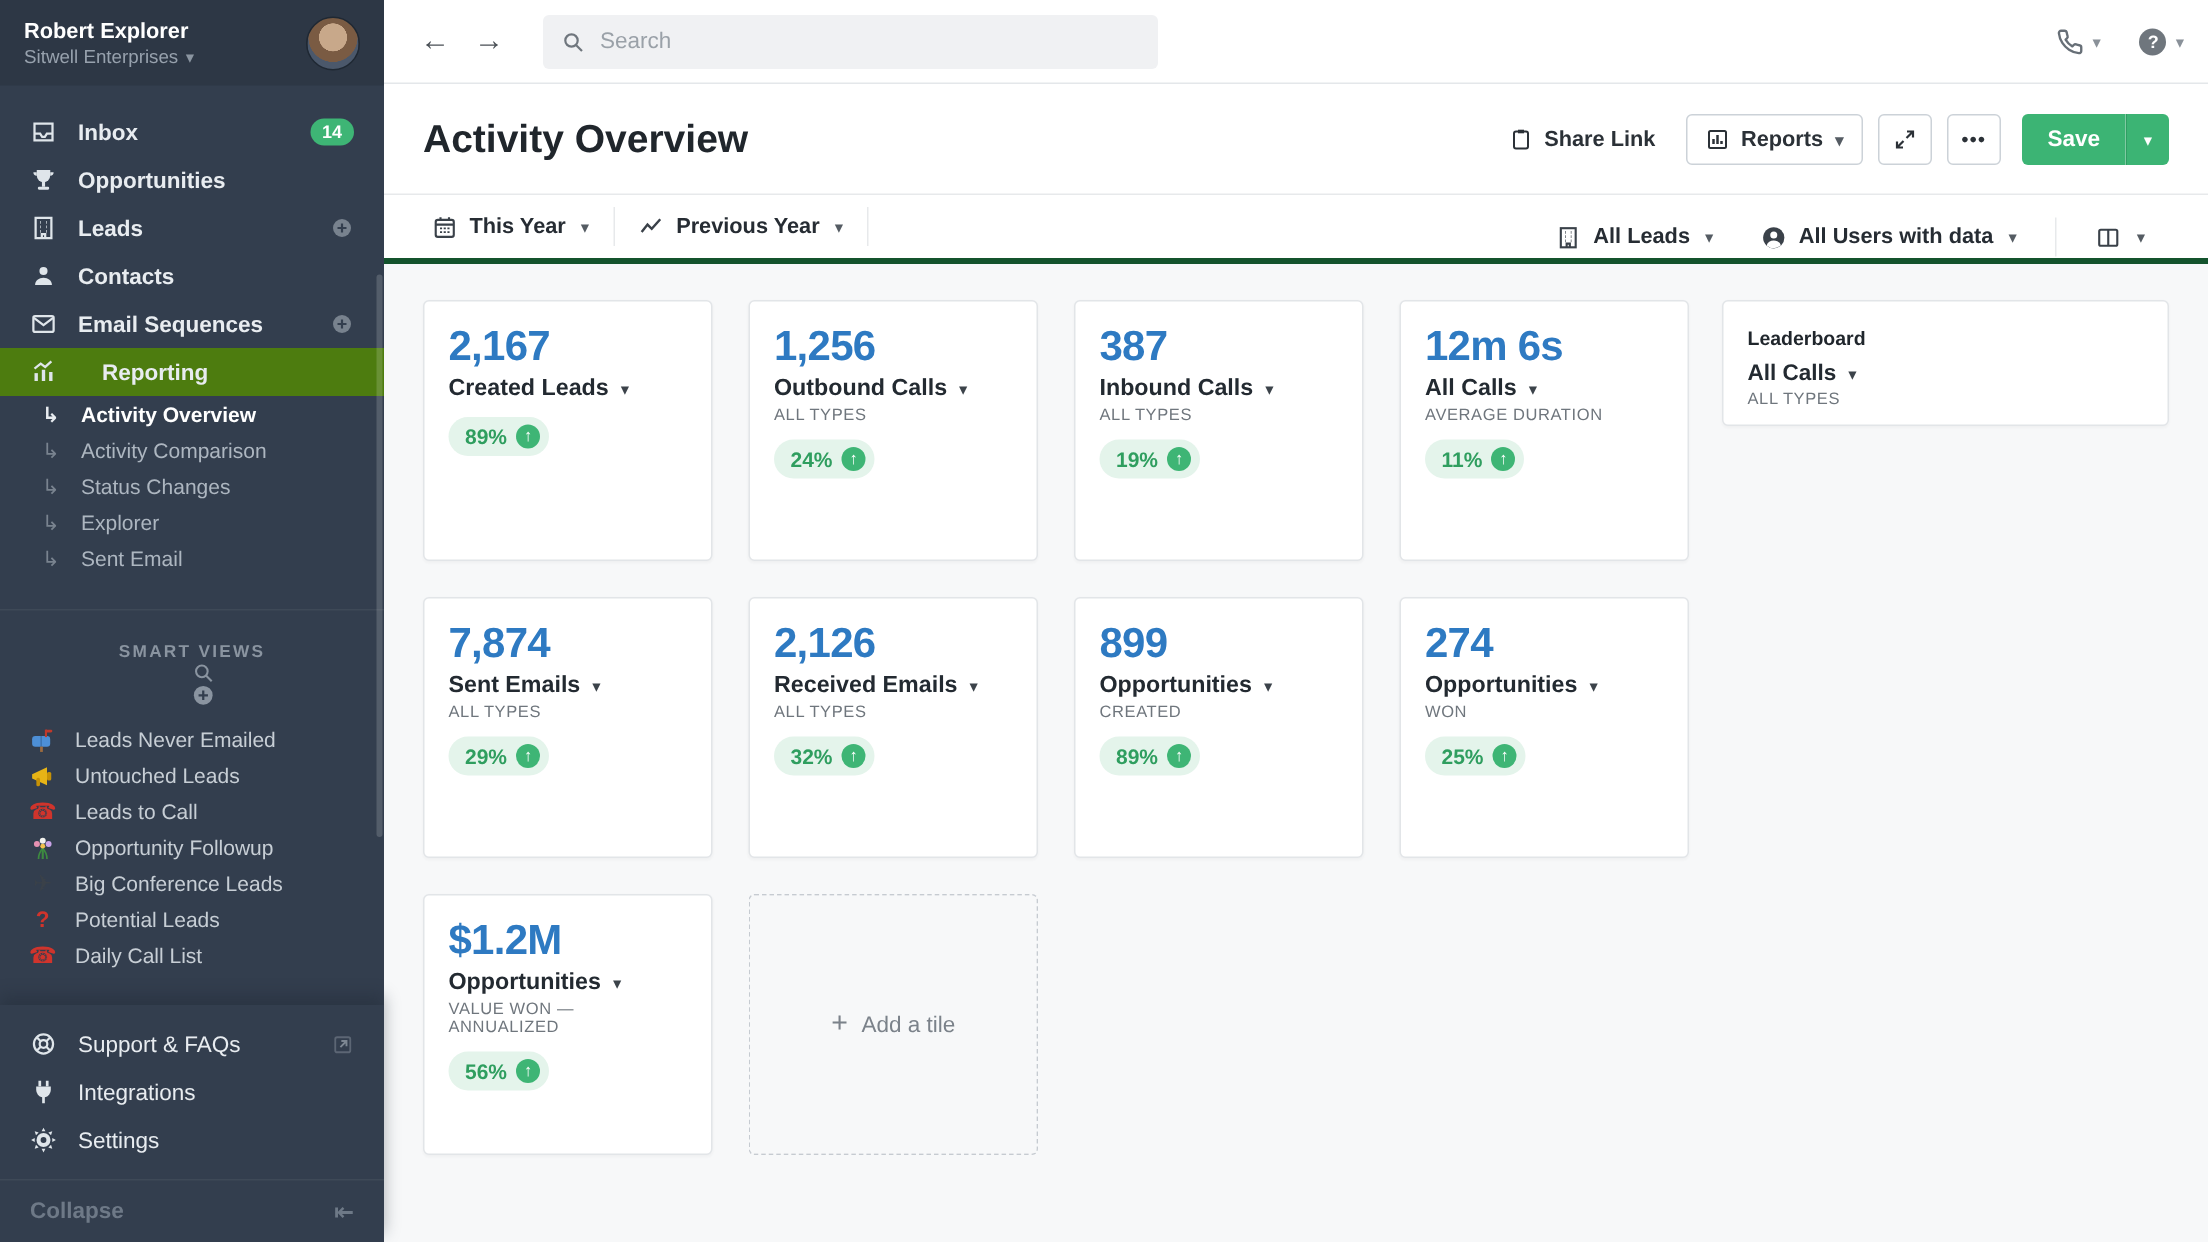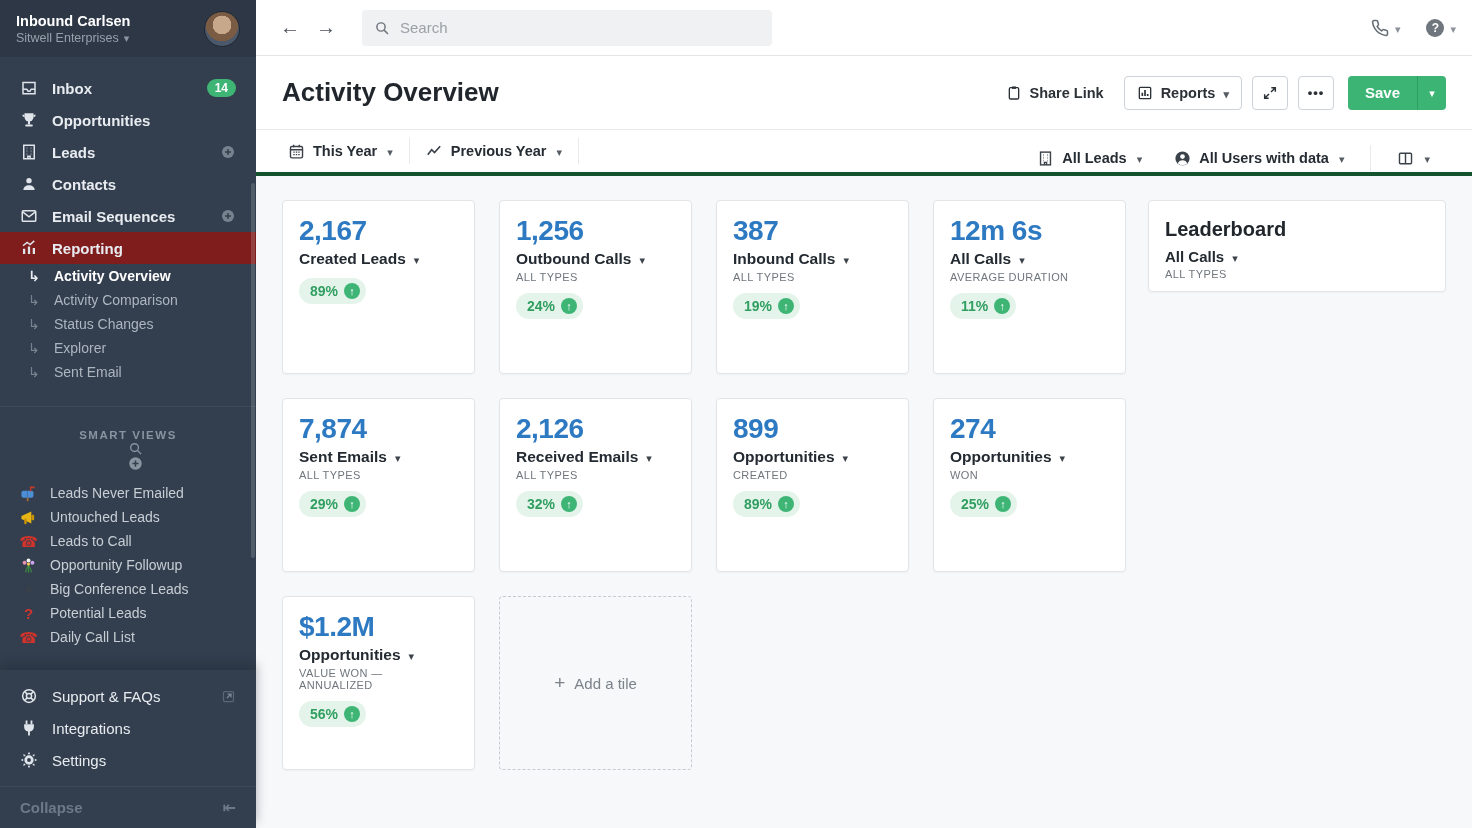--- a/index.html
+++ b/index.html
@@ -10,21 +10,21 @@
   .sidebar { position:relative; width:256px; flex:none; background:#333e4e; color:#e8ecf0; display:flex; flex-direction:column; }
   .side-user { background:#2d3745; padding:10px 16px; display:flex; align-items:center; height:57px; flex:none; }
   .side-user-text { flex:1; min-width:0; }
   .side-user-name { font-size:14.5px; font-weight:700; color:#fff; white-space:nowrap; }
   .side-user-co { font-size:12.5px; color:#97a1ad; margin-top:2px; white-space:nowrap; }
   .side-user-co .caret { margin-left:5px; color:#8b95a1; }
   .avatar { width:36px; height:36px; border-radius:50%; flex:none; margin-left:8px;
             background:radial-gradient(circle at 50% 38%, #c8a88a 0 34%, #7a5b43 35% 60%, #4b586b 61%); border:1px solid #1f2833; }
   .side-scroll { flex:1; overflow:hidden; padding-top:15px; }
   .nav-item { display:flex; align-items:center; height:32px; padding:0 20px; font-size:15px; font-weight:600; color:#e8ecf0; cursor:pointer; }
-  .nav-item.on-true { background:#7f1d1d; }
+  .nav-item.on-true { background:#4d7c0f;gap:16px; }
   .icon { display:inline-flex; align-items:center; justify-content:center; flex:none; }
   .icon svg { width:100%; height:100%; }
   .nav-ico { width:18px; height:18px; margin-right:14px; color:#dfe5ea; }
   .nav-spacer { flex:1; }
   .badge { background:#3eb575; color:#fff; font-size:12px; font-weight:700; border-radius:10px; padding:2px 8px; }
   .plus-ico { width:16px; height:16px; color:#78828e; }
   .sub-item { display:flex; align-items:center; height:24px; padding:0 20px 0 28px; font-size:14px; color:#adb6c0; cursor:pointer; }
   .sub-item.on-true { color:#fff; font-weight:700; }
   .sub-arrow { width:18px; margin-right:8px; color:#79838f; font-size:14px; }
   .sub-item.on-true .sub-arrow { color:#e8ecf0; }
@@ -87,34 +87,34 @@
   .tile-label .caret { margin-left:8px; color:#3c434a; }
   .tile-sub { margin-top:3px; font-size:11px; letter-spacing:.4px; color:#6f767d; }
   .pill { display:inline-flex; align-items:center; gap:6px; margin-top:10px; background:#e4f4eb; border-radius:13px; height:26px; padding:0 6px 0 11px; font-size:14px; font-weight:700; color:#2f9e5f; }
   .delta-ico { width:16px; height:16px; border-radius:50%; background:#3eb575; color:#fff; display:flex; align-items:center; justify-content:center; }
   .delta-ico::after { content:"↑"; font-size:11px; font-weight:700; }
   .add-tile { border:1px dashed #c6cbd1; border-radius:4px; display:flex; align-items:center; justify-content:center; gap:9px; color:#7b828a; font-size:15px; cursor:pointer; background:transparent; }
   .add-plus { font-size:19px; color:#7b828a; }
 
   .leaderboard { width:298px; flex:none; margin-left:auto; background:#fff; border:1px solid #e2e5e8; border-radius:4px; box-shadow:0 1px 2px rgba(40,50,60,.04); }
   .lb-head { padding:17px 16px 11px 16px; }
-  .lb-title { font-size:20px; font-weight:700; color:#20262c; }
+  .lb-title { font-size:13px; font-weight:700; color:#20262c; }
   .lb-metric { display:flex; align-items:center; margin-top:7px; font-size:15px; font-weight:700; color:#232a31; cursor:pointer; }
   .lb-metric .caret { margin-left:8px; color:#3c434a; }
   .lb-sub { margin-top:3px; font-size:11px; letter-spacing:.4px; color:#6f767d; }
 </style>
 </head>
 <body>
 
 <div class="app">
 
   <aside class="sidebar">
     <div class="side-user">
       <div class="side-user-text">
-        <div class="side-user-name">Inbound Carlsen</div>
+        <div class="side-user-name">Robert Explorer</div>
         <div class="side-user-co"><span>Sitwell Enterprises</span><span class="caret"></span></div>
       </div>
       <div class="avatar"></div>
     </div>
 
     <div class="side-scroll">
       <div>
 
           <div class="nav-item">
             <span class="icon nav-ico">

